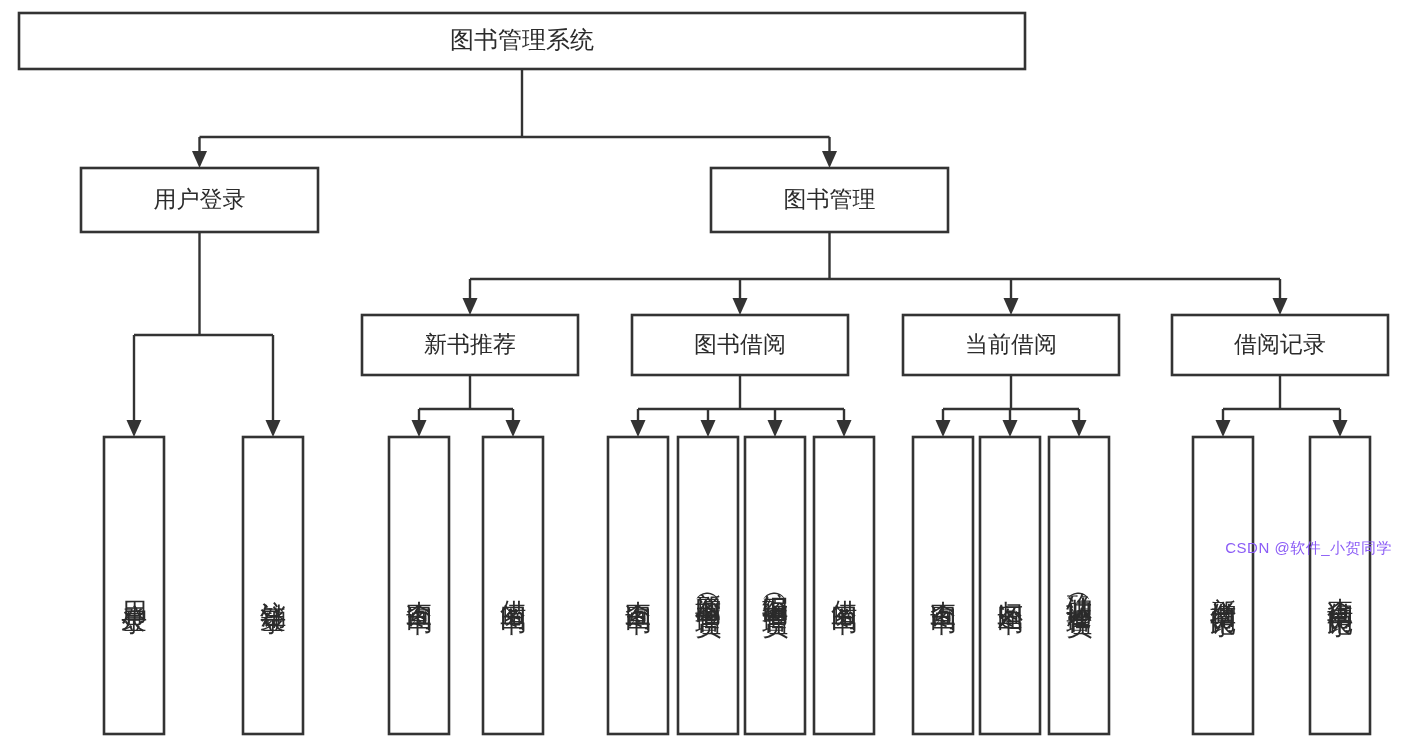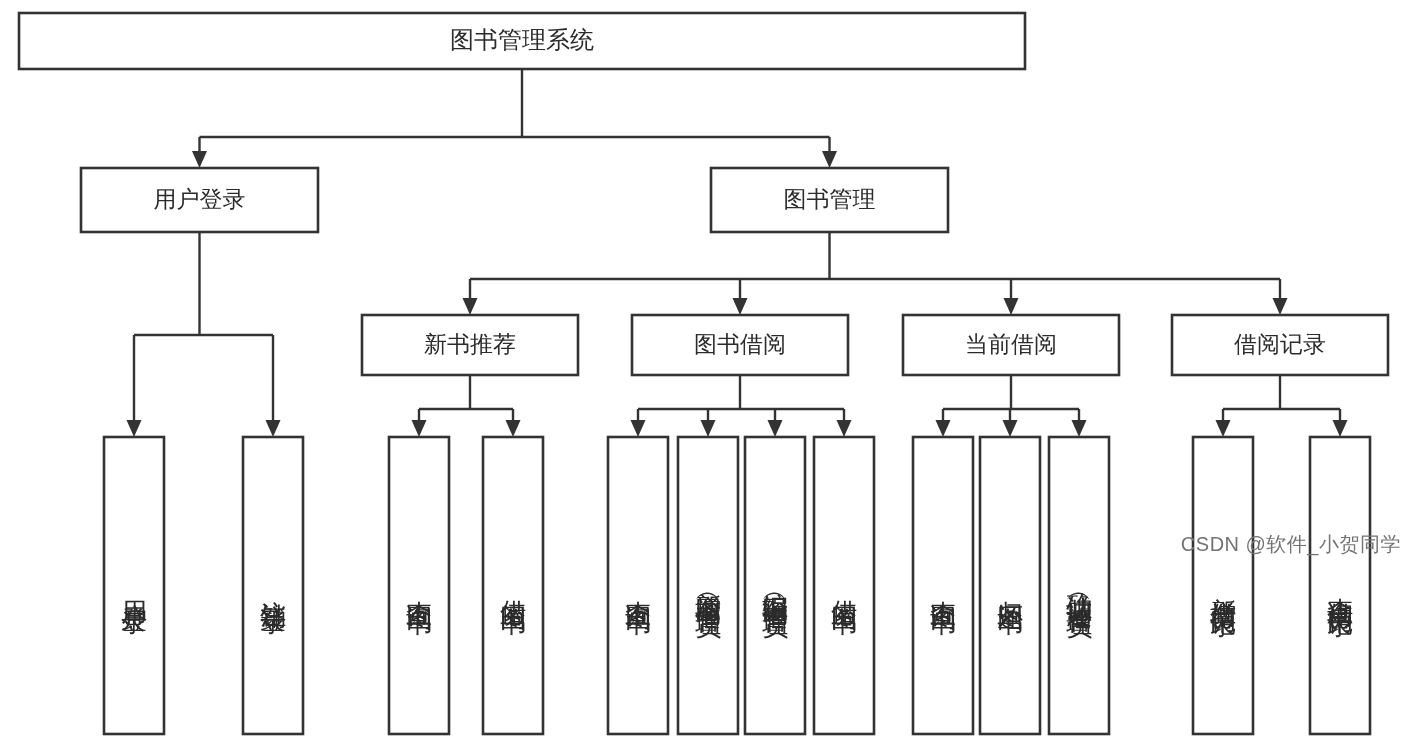--- a/index.html
+++ b/index.html
@@ -66,25 +66,25 @@
     letter-spacing: 3px;
     display: flex;
     align-items: center;
     justify-content: center;
     text-align: center;
     white-space: nowrap;
     pointer-events: none;
   }
   #watermark {
     position: absolute;
-    right: 4px;
+    right: 13px;
     bottom: 6px;
     font-family: "Liberation Sans", "DejaVu Sans", sans-serif;
-    font-size: 20px;
-    color: #737373;
+    font-size: 15px;
+    color: #8b5cf6;
     white-space: nowrap;
     letter-spacing: 0.5px;
   }
 </style>
 </head>
 <body>
 
 <div id="diagram-root">
   <svg id="tree-svg" viewBox="0 0 1405 747" xmlns="http://www.w3.org/2000/svg">
     <g id="connector-layer">

